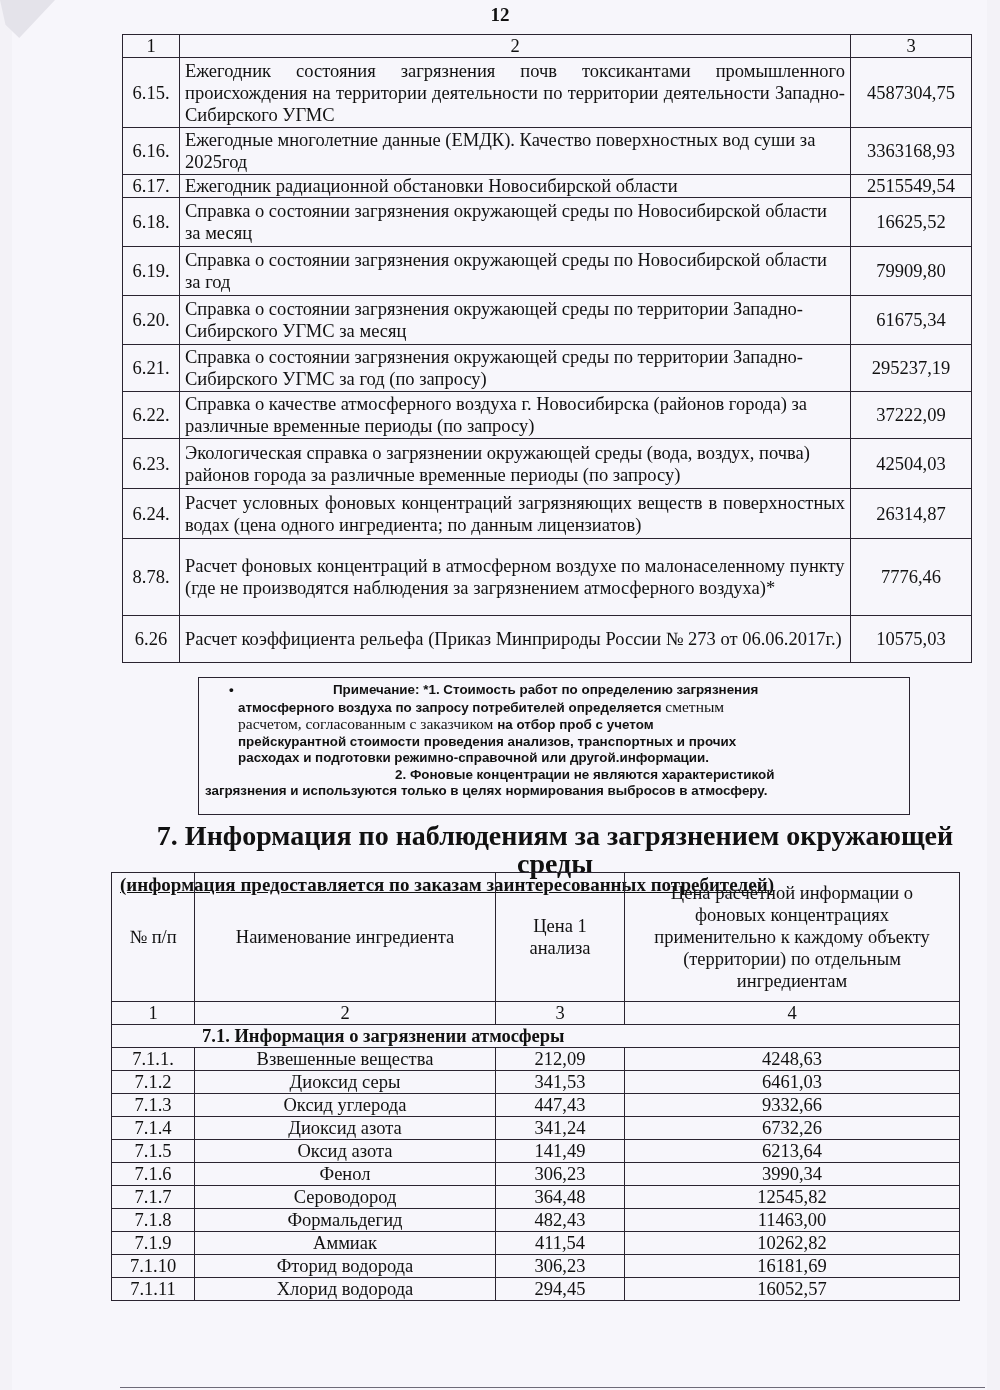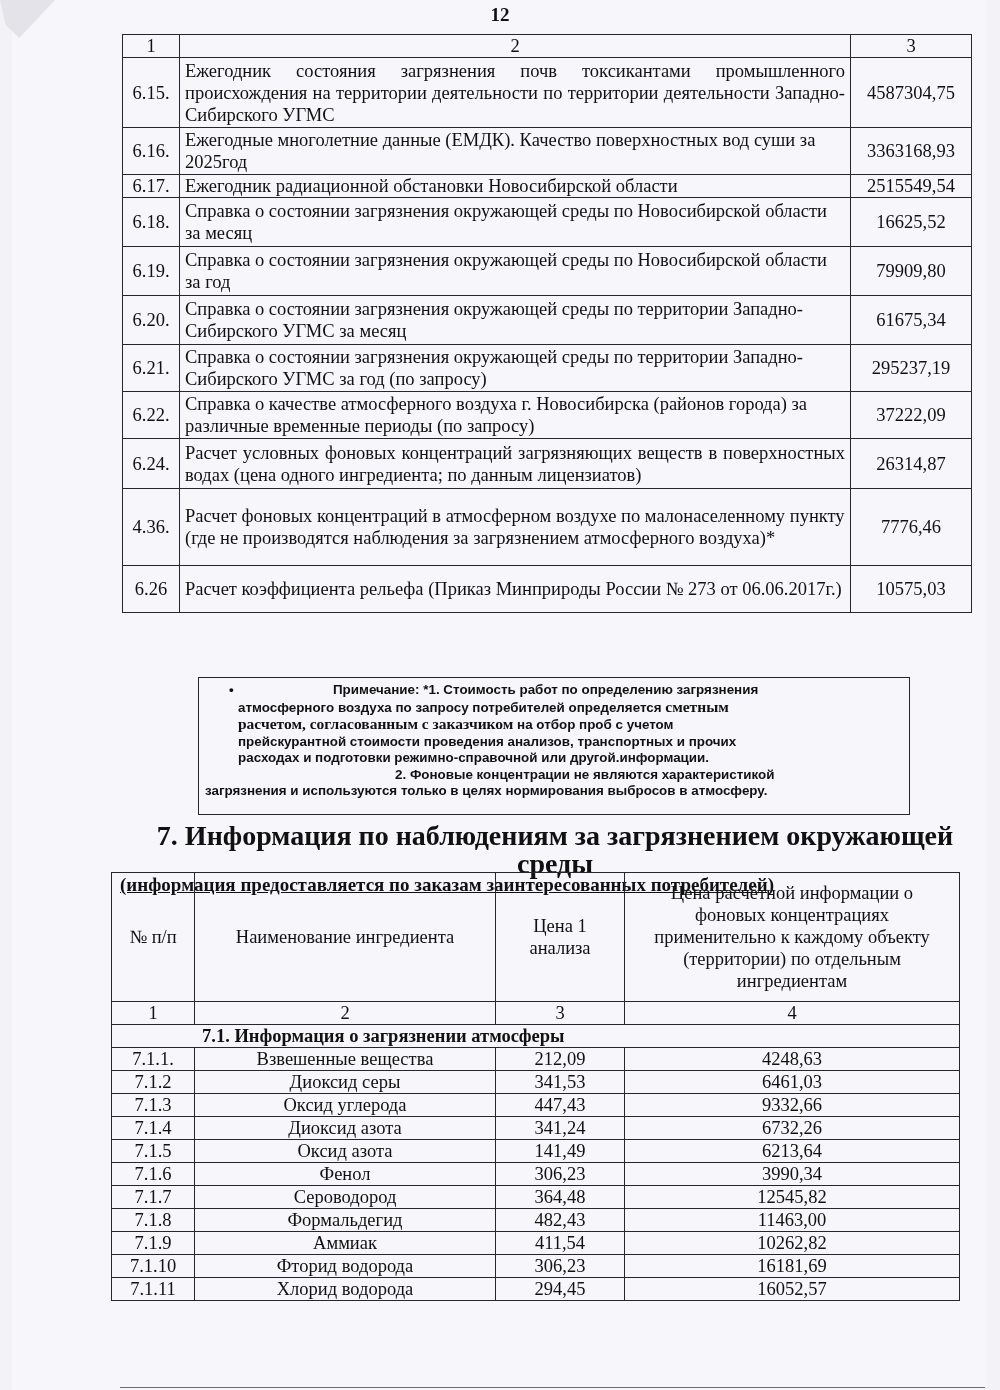--- a/index.html
+++ b/index.html
@@ -35,21 +35,21 @@
     position:absolute; left:198px; top:677px; width:712px; height:138px;
     border:1.5px solid #2a2430; box-sizing:border-box;
     font-family:"Liberation Sans", sans-serif; font-size:13.4px; line-height:16.5px;
     padding:4px 6px 0 6px;
   }
   .note .bullet { position:absolute; left:30px; top:4px; font-weight:bold; }
   .note p { margin:0; }
   .note .l1 { padding-left:128px; font-weight:bold; }
   .note .l1 b { font-weight:bold; }
   .note .ind { padding-left:33px; font-weight:bold; }
-  .note .serif { font-family:"Liberation Serif", serif; font-weight:bold; font-size:15.5px; }
+  .note .serif { font-family:"Liberation Serif", serif; font-weight:normal; font-size:15.5px; }
   .note .l6 { padding-left:190px; font-weight:bold; }
   .note .l7 { font-weight:bold; }
   
   .sec-title {
     position:absolute; left:120px; top:822px; width:870px; text-align:center;
     font-size:28px; font-weight:bold; line-height:28px;
   }
   .sec-sub {
     position:absolute; left:120px; top:874px; width:870px; 
     font-size:19px; font-weight:bold; text-decoration:underline; line-height:22px;
@@ -117,26 +117,31 @@
       <td class="num">6.21.</td>
       <td class="desc">Справка о состоянии загрязнения окружающей среды по территории Западно-Сибирского УГМС за год (по запросу)</td>
       <td class="val">295237,19</td>
     </tr>
     <tr style="height:47px">
       <td class="num">6.22.</td>
       <td class="desc">Справка о качестве атмосферного воздуха г. Новосибирска (районов города) за различные временные периоды (по запросу)</td>
       <td class="val">37222,09</td>
     </tr>
     <tr style="height:50px">
+      <td class="num">6.23.</td>
+      <td class="desc">Экологическая справка о загрязнении окружающей среды (вода, воздух, почва) районов города за различные временные периоды (по запросу)</td>
+      <td class="val">42504,03</td>
+    </tr>
+    <tr style="height:50px">
       <td class="num">6.24.</td>
       <td class="desc just">Расчет условных фоновых концентраций загрязняющих веществ в поверхностных водах (цена одного ингредиента; по данным лицензиатов)</td>
       <td class="val">26314,87</td>
     </tr>
     <tr style="height:77px">
-      <td class="num">4.36.</td>
+      <td class="num">8.78.</td>
       <td class="desc">Расчет фоновых концентраций в атмосферном воздухе по малонаселенному пункту (где не производятся наблюдения за загрязнением атмосферного воздуха)*</td>
       <td class="val">7776,46</td>
     </tr>
     <tr style="height:47px">
       <td class="num">6.26</td>
       <td class="desc">Расчет коэффициента рельефа (Приказ Минприроды России № 273 от 06.06.2017г.)</td>
       <td class="val">10575,03</td>
     </tr>
   </tbody>
 </table>

